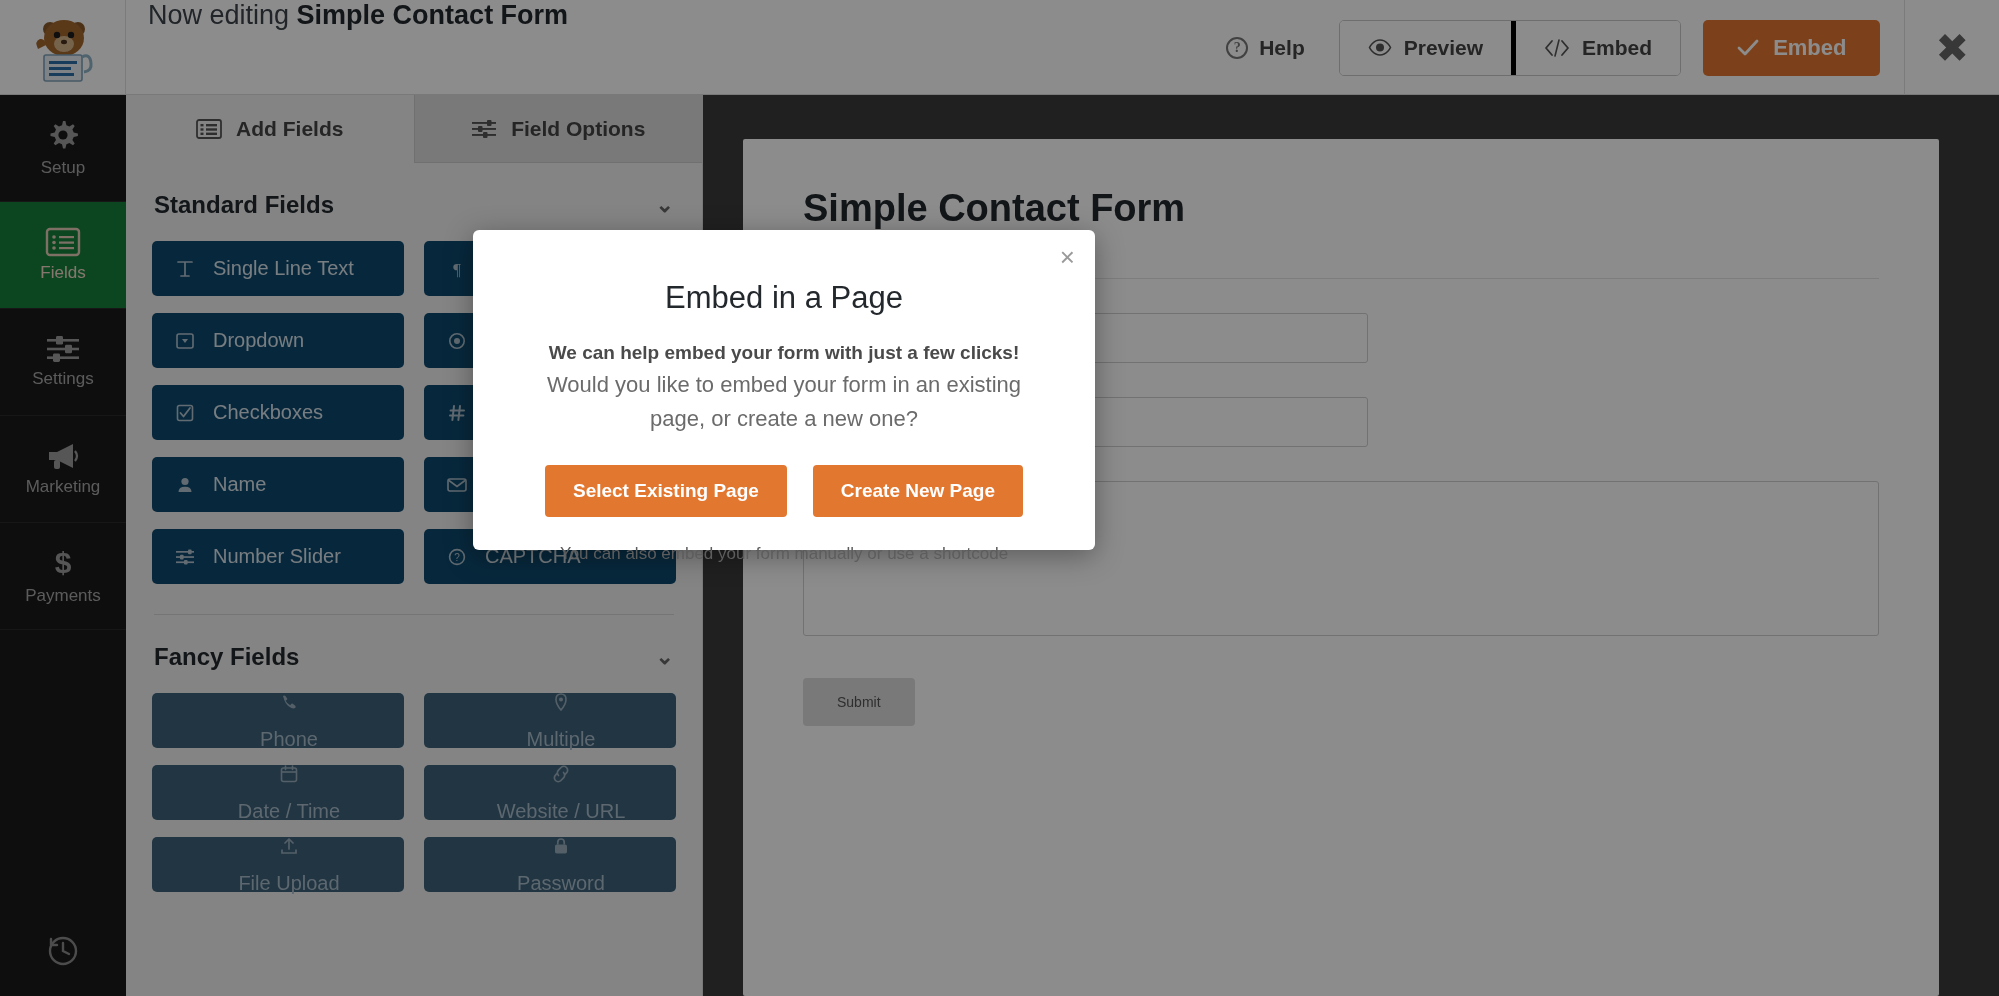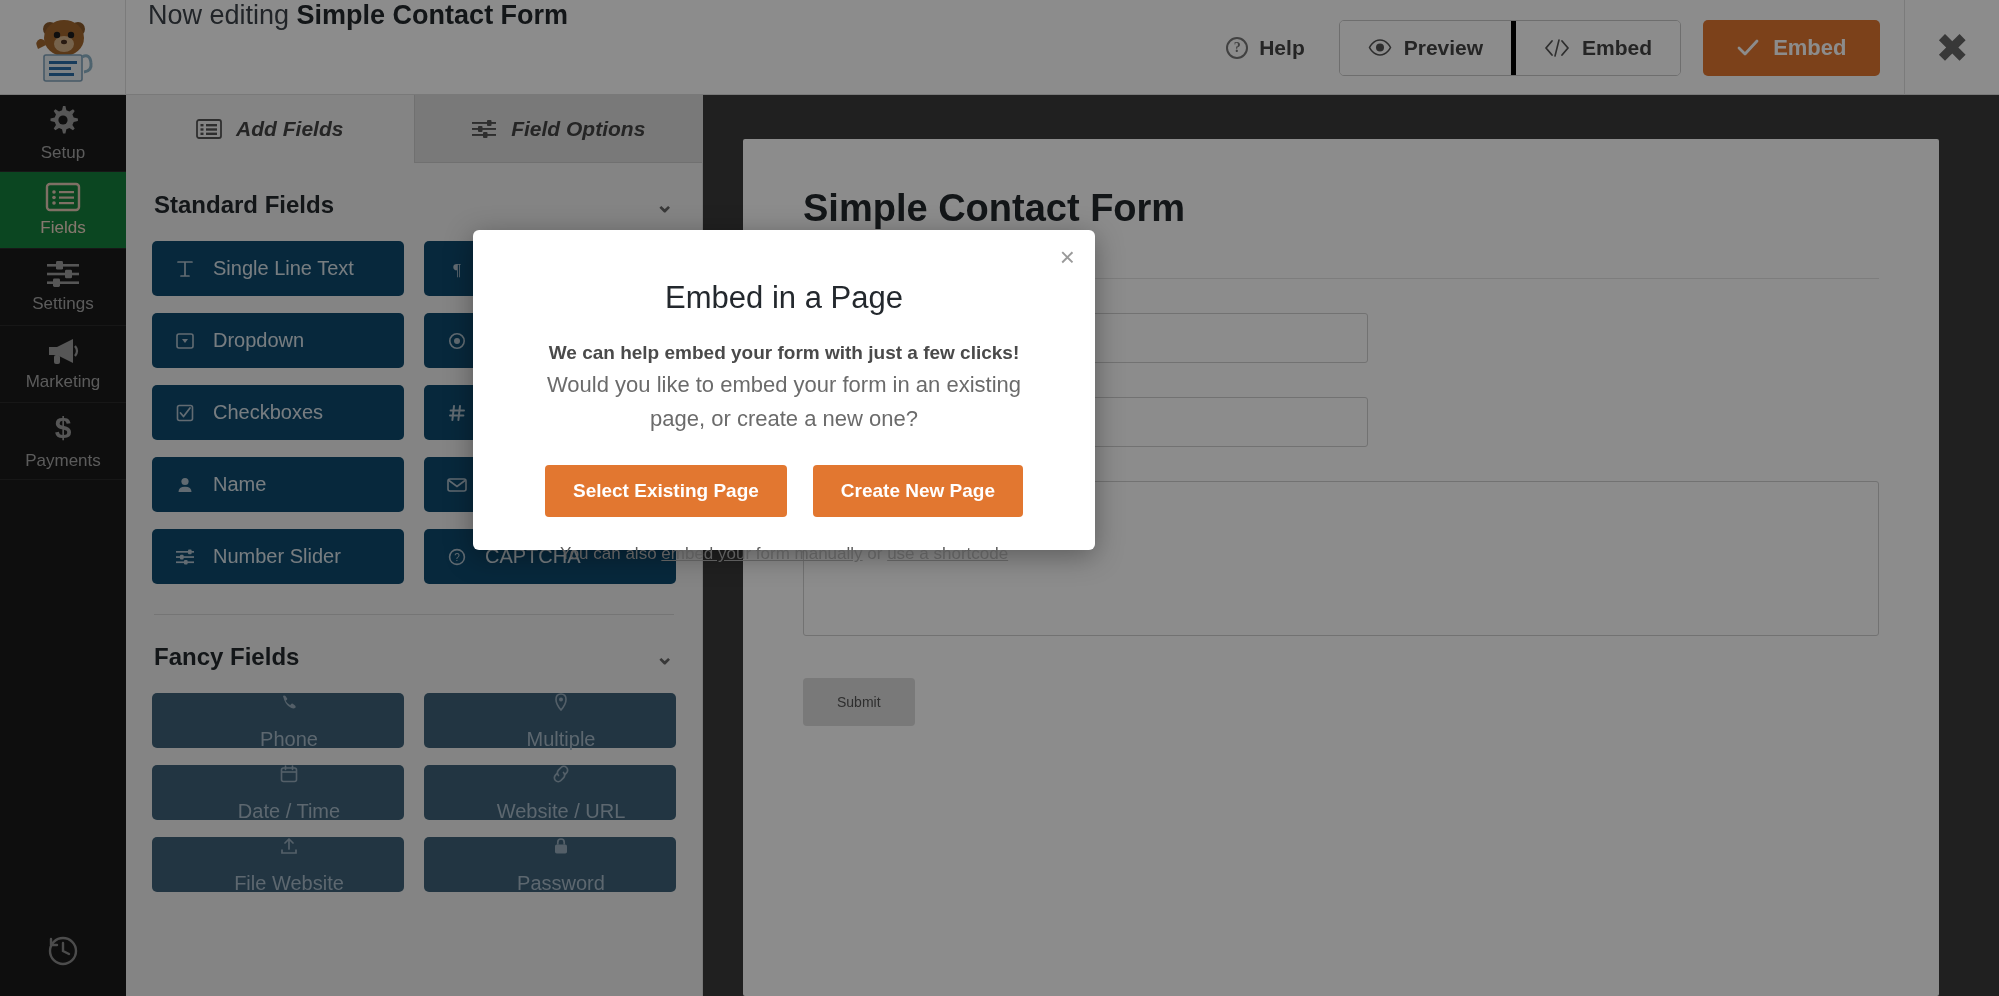--- a/index.html
+++ b/index.html
@@ -73,39 +73,39 @@
     font-weight: 400;
   }
   .divider-v { width:1px; height:95px; background:#e0e0e0; margin-left: 24px; }
 
   
   #rail {
     position: absolute; top: 95px; left: 0; width: 126px; bottom: 0;
     background: #1a1a1a; z-index: 5;
   }
   .rail-item {
-    height: 77px; display:flex; flex-direction: column;
+    height: 107px; display:flex; flex-direction: column;
     align-items:center; justify-content:center; gap: 6px;
     color: #a7a7a7; font-size: 17px; cursor: pointer;
     border-bottom: 1px solid #2a2a2a;
   }
   .rail-item.active { background: #15803d; color: #f3d9c8; }
   .rail-item svg { display:block; }
   .rail-bottom {
     position: absolute; bottom: 28px; left: 0; right: 0;
     display:flex; justify-content:center; cursor:pointer;
   }
 
   
   #panel {
     position: absolute; top: 95px; left: 126px; width: 577px; bottom: 0;
     background: #f1f1f1; border-right: 1px solid #ddd; z-index: 4;
     overflow: hidden;
   }
-  #tabs { display: flex; height: 68px; background: #8b5cf6; font-style: italic; }
+  #tabs { display: flex; height: 68px; background: #8b5cf6; }
   .tab {
     flex: 1; display:flex; align-items:center; justify-content:center; gap: 14px;
     font-size: 21px; font-weight: 700; color: #444; cursor: pointer;
     border-bottom: 1px solid #ddd;
   }
   .tab.active { background: #f1f1f1; border-bottom: 1px solid transparent; }
   .tab.inactive { background: #dcdcdc; border-left: 1px solid #ccc; border-bottom: 1px solid #ccc; }
   .panel-body { padding: 0 26px; }
   .sec-head {
     display:flex; align-items:center; justify-content: space-between;
@@ -158,21 +158,21 @@
   }
   #modal-title { font-size: 31px; color: #23282d; font-weight: 400; margin-top: 16px; }
   #modal-sub1 { font-size: 19px; color: #4a4a4a; font-weight: 700; margin-top: 26px; }
   #modal-sub2 { font-size: 22px; color: #6b6b6b; margin-top: 4px; line-height: 1.55; }
   #modal-actions { display:flex; justify-content:center; gap: 26px; margin-top: 29px; }
   .modal-btn {
     background: #e27730; color: #fff; font-size: 19px; font-weight: 700;
     padding: 15px 28px; border-radius: 4px; cursor: pointer; white-space: nowrap;
   }
   #modal-foot { margin-top: 27px; font-size: 17px; color: #5d5d5d; }
-  #modal-foot a { color: #5d5d5d; text-decoration: underline; cursor: pointer; }
+  #modal-foot a { color: #5d5d5d; cursor: pointer; }
 </style>
 </head>
 <body>
 
 <div id="app">
 
   <div id="topbar">
     <div id="logo-box">
       <svg class="bear" viewBox="0 0 74 74">
         <ellipse cx="24" cy="18" rx="7" ry="7" fill="#8a5a2b"></ellipse>
@@ -462,21 +462,21 @@
           </span>
           <span>Website / URL</span>
         </div>
         <div class="fbtn muted">
           <span class="fi">
             <svg width="18" height="18" viewBox="0 0 18 18">
                 <path d="M9 12 V2 M5 6 L9 2 L13 6" fill="none" stroke="#a9bccb" stroke-width="1.7" stroke-linecap="round" stroke-linejoin="round"></path>
                 <path d="M2 13 V16 H16 V13" fill="none" stroke="#a9bccb" stroke-width="1.7" stroke-linecap="round"></path>
               </svg>
           </span>
-          <span>File Website</span>
+          <span>File Upload</span>
         </div>
         <div class="fbtn muted">
           <span class="fi">
             <svg width="16" height="18" viewBox="0 0 16 18">
                 <rect x="2" y="7.5" width="12" height="9" rx="1.8" fill="#a9bccb"></rect>
                 <path d="M4.8 7.5 V5.2 a3.2 3.2 0 0 1 6.4 0 V7.5" fill="none" stroke="#a9bccb" stroke-width="1.7"></path>
               </svg>
           </span>
           <span>Password</span>
         </div>

